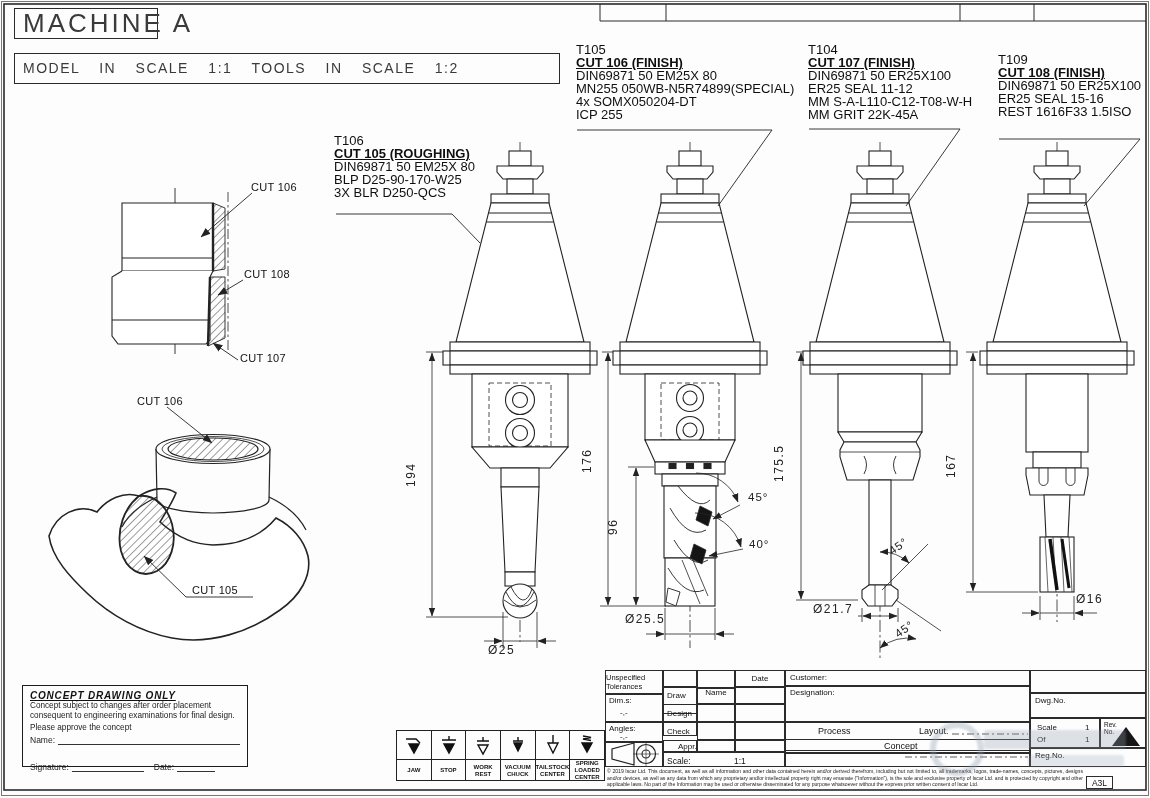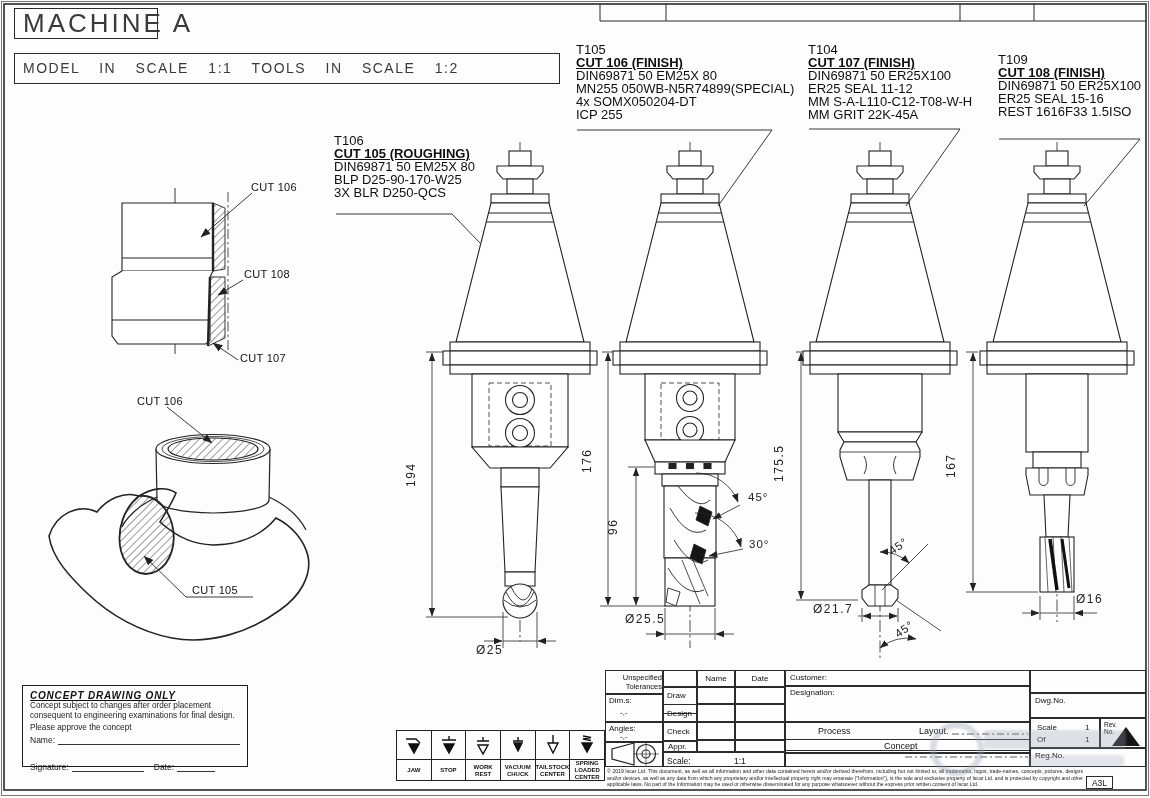--- a/index.html
+++ b/index.html
@@ -288,26 +288,26 @@
   <div>REST 1616F33 1.5ISO</div>
 </div>
 
 <div class="plabel" style="left:251px;top:181px">CUT 106</div>
 <div class="plabel" style="left:244px;top:268px">CUT 108</div>
 <div class="plabel" style="left:240px;top:352px">CUT 107</div>
 <div class="plabel" style="left:137px;top:395px">CUT 106</div>
 <div class="plabel" style="left:192px;top:584px">CUT 105</div>
 
 <div class="vdim" style="left:418px;top:474px">194</div>
-<div class="dim" style="left:476px;top:643px">Ø25</div>
+<div class="dim" style="left:488px;top:643px">Ø25</div>
 <div class="vdim" style="left:594px;top:460px">176</div>
 <div class="vdim" style="left:620px;top:522px">96</div>
 <div class="dim" style="left:625px;top:612px">Ø25.5</div>
 <div class="adim" style="left:748px;top:491px">45°</div>
-<div class="adim" style="left:749px;top:538px">30°</div>
+<div class="adim" style="left:749px;top:538px">40°</div>
 <div class="vdim" style="left:786px;top:469px">175.5</div>
 <div class="dim" style="left:813px;top:602px">Ø21.7</div>
 <div class="adim rot35" style="left:888px;top:540px">45°</div>
 <div class="adim rot35" style="left:894px;top:623px">45°</div>
 <div class="vdim" style="left:958px;top:465px">167</div>
 <div class="dim" style="left:1076px;top:592px">Ø16</div>
 
 <div class="cbox">
   <div class="t">CONCEPT DRAWING ONLY</div>
   <div class="p">Concept subject to changes after order placement</div>
@@ -367,44 +367,44 @@
   <div class="frow labs">
     <div class="fcell flab">JAW</div>
     <div class="fcell flab">STOP</div>
     <div class="fcell flab">WORK REST</div>
     <div class="fcell flab">VACUUM CHUCK</div>
     <div class="fcell flab">TAILSTOCK CENTER</div>
     <div class="fcell flab">SPRING LOADED CENTER</div>
   </div>
 </div>
 
-<div class="tbc" style="left:605px;top:670px;width:58px;height:24px;font-size:7.5px;line-height:9px;text-align:right;padding-top:2px">Unspecified Tolerances</div>
+<div class="tbc" style="left:605px;top:670px;width:58px;height:24px;font-size:7.5px;line-height:9px;text-align:left;padding-top:2px">Unspecified Tolerances</div>
 <div class="tbc" style="left:605px;top:694px;width:58px;height:28px">
   <span class="cl">Dim.s:</span>
   <span class="cl" style="top:13px;left:14px">-,-</span>
 </div>
 <div class="tbc" style="left:605px;top:722px;width:58px;height:20px">
   <span class="cl">Angles:</span>
   <span class="cl" style="top:9px;left:14px">-,-</span>
 </div>
 <div class="tbc" style="left:605px;top:742px;width:58px;height:25px"></div>
 
 <div class="tbc" style="left:663px;top:670px;width:34px;height:17px"></div>
-<div class="tbc" style="left:697px;top:670px;width:38px;height:17px;text-align:center;padding-top:3px">Name</div>
+<div class="tbc" style="left:697px;top:670px;width:38px;height:17px;text-align:center;padding-top:17px">Name</div>
 <div class="tbc" style="left:735px;top:670px;width:50px;height:17px;text-align:center;padding-top:3px">Date</div>
 <div class="tbc" style="left:663px;top:687px;width:34px;height:27px;padding:3px 0 0 3px">Draw</div>
 <div class="tbc" style="left:697px;top:687px;width:38px;height:17px"></div>
 <div class="tbc" style="left:735px;top:687px;width:50px;height:17px"></div>
 <div class="tbc" style="left:663px;top:704px;width:34px;height:18px;padding:4px 0 0 3px">Design</div>
 <div class="tbc" style="left:697px;top:704px;width:38px;height:18px"></div>
 <div class="tbc" style="left:735px;top:704px;width:50px;height:18px"></div>
-<div class="tbc" style="left:663px;top:722px;width:34px;height:20px;padding:4px 0 0 3px">Check</div>
+<div class="tbc" style="left:663px;top:722px;width:34px;height:14px;padding:4px 0 0 3px">Check</div>
 <div class="tbc" style="left:697px;top:722px;width:38px;height:18px"></div>
 <div class="tbc" style="left:735px;top:722px;width:50px;height:18px"></div>
-<div class="tbc" style="left:663px;top:740px;width:34px;height:12px;padding:1px 0 0 4px">Appr.</div>
+<div class="tbc" style="left:663px;top:740px;width:34px;height:12px;padding:1px 0 0 14px">Appr.</div>
 <div class="tbc" style="left:697px;top:740px;width:38px;height:12px"></div>
 <div class="tbc" style="left:735px;top:740px;width:50px;height:12px"></div>
 <div class="tbc" style="left:663px;top:752px;width:122px;height:15px;font-size:8.5px">
   <span class="cl" style="top:3px">Scale:</span>
   <span class="cl" style="top:3px;left:70px">1:1</span>
 </div>
 
 <div class="tbc" style="left:785px;top:670px;width:245px;height:16px;padding:2px 0 0 4px">
   <span>Customer:</span>
 </div>

